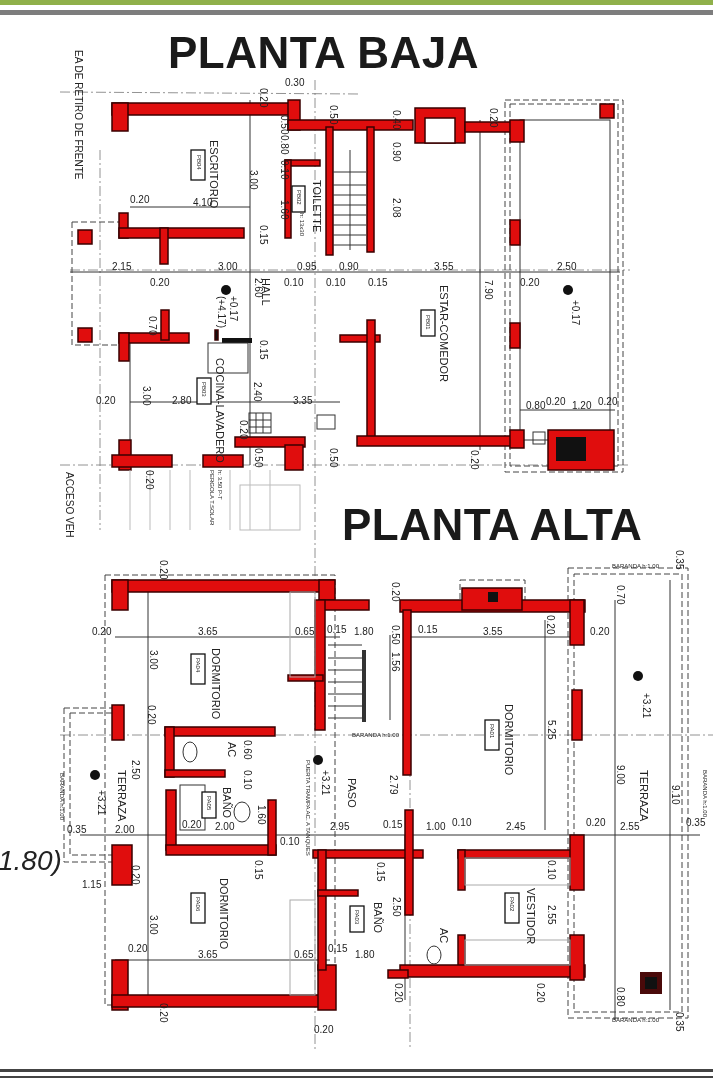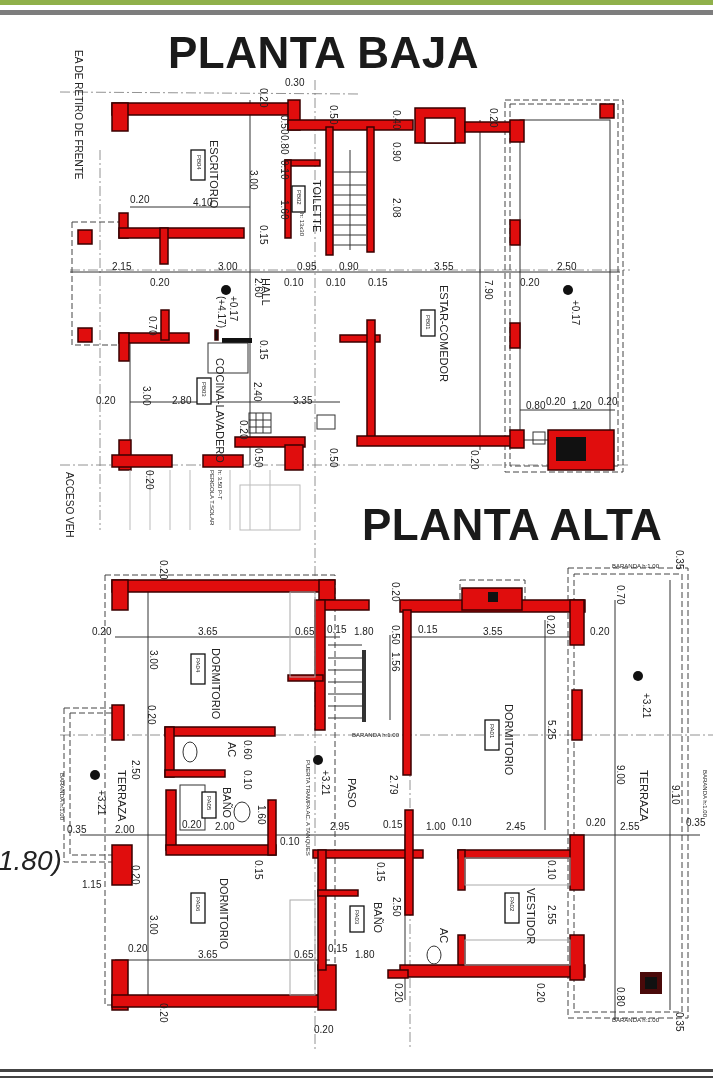--- a/index.html
+++ b/index.html
@@ -3,21 +3,21 @@
 <meta charset="utf-8">
 <style>
   html,body{margin:0;padding:0;background:#fff;}
   body{width:713px;height:1080px;position:relative;overflow:hidden;font-family:"Liberation Sans",sans-serif;}
   .topbar-green{position:absolute;left:0;top:0;width:713px;height:5px;background:#8fb04a;}
   .topbar-gray{position:absolute;left:0;top:10px;width:713px;height:5px;background:#7d7d7d;}
   .botbar1{position:absolute;left:0;top:1069px;width:713px;height:3px;background:#444;}
   .botbar2{position:absolute;left:0;top:1076px;width:713px;height:2px;background:#444;}
   .title{position:absolute;font-family:"Liberation Sans",sans-serif;font-weight:bold;color:#1a1a1a;letter-spacing:0.5px;}
   #t1{left:168px;top:28px;font-size:44px;text-align:center;}
-  #t2{left:342px;top:500px;font-size:44px;margin-left:20px;}
+  #t2{left:342px;top:500px;font-size:44px;}
   svg{position:absolute;left:0;top:0;}
   .dim{font-family:"Liberation Sans",sans-serif;font-size:10px;fill:#222;}
   .lbl{font-family:"Liberation Sans",sans-serif;font-size:11px;fill:#222;}
   .sm{font-family:"Liberation Sans",sans-serif;font-size:6px;fill:#222;}
   .wall{fill:#e00d0d;stroke:#3a0000;stroke-width:1.5;}
   .thin{stroke:#333;stroke-width:1;fill:none;}
   .dash{stroke:#444;stroke-width:1;fill:none;stroke-dasharray:6 3;}
   .grid{stroke:#777;stroke-width:0.8;fill:none;stroke-dasharray:10 3 2 3;}
   .box{fill:#fff;stroke:#111;stroke-width:1.3;}
   .side{position:absolute;font-family:"Liberation Sans",sans-serif;font-size:28px;font-style:italic;color:#222;}

